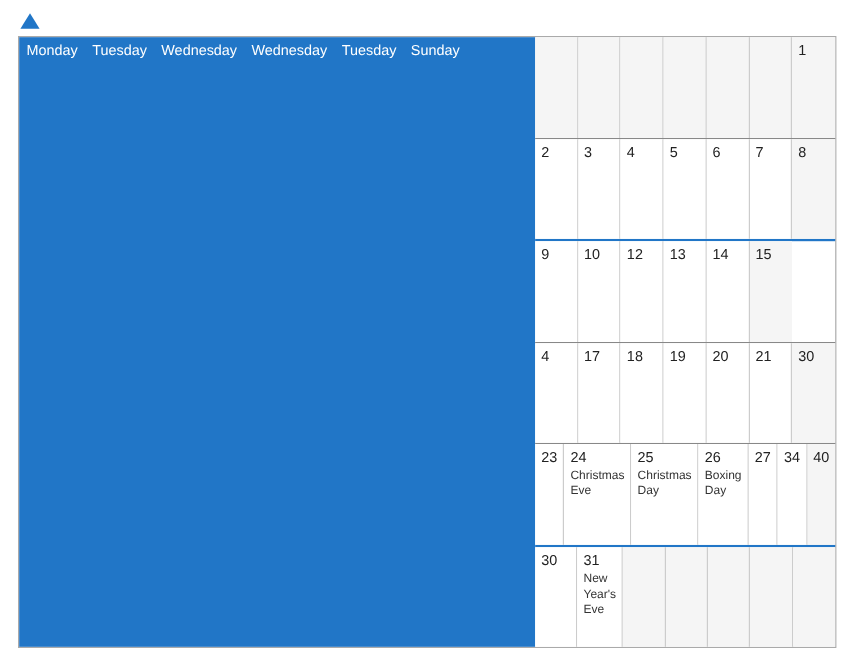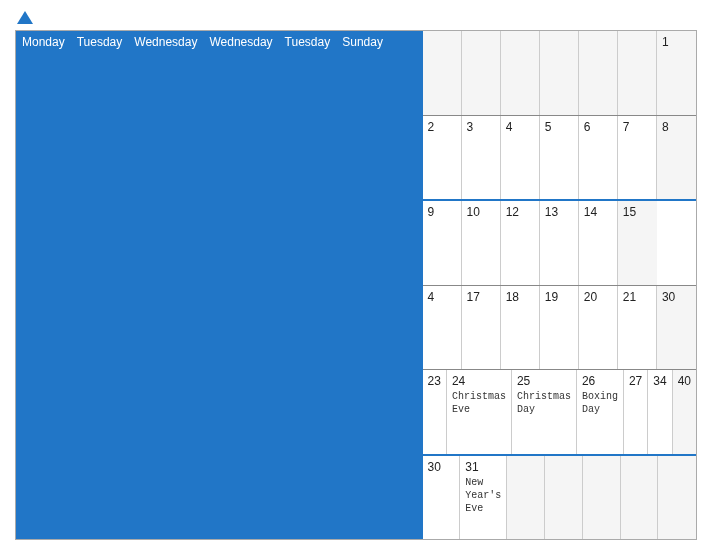--- a/index.html
+++ b/index.html
@@ -110,21 +110,20 @@
       font-size: 12px;
       color: #222;
       display: block;
       margin-bottom: 2px;
     }
     .day-event {
       font-size: 10px;
       color: #333;
       display: block;
       line-height: 1.3;
-      font-family: Liberation Mono, monospace;
     }
 
     
     .week-row.blue-top {
       border-top: 2px solid #2176c7;
     }
   </style>
 </head>
 <body>
 

